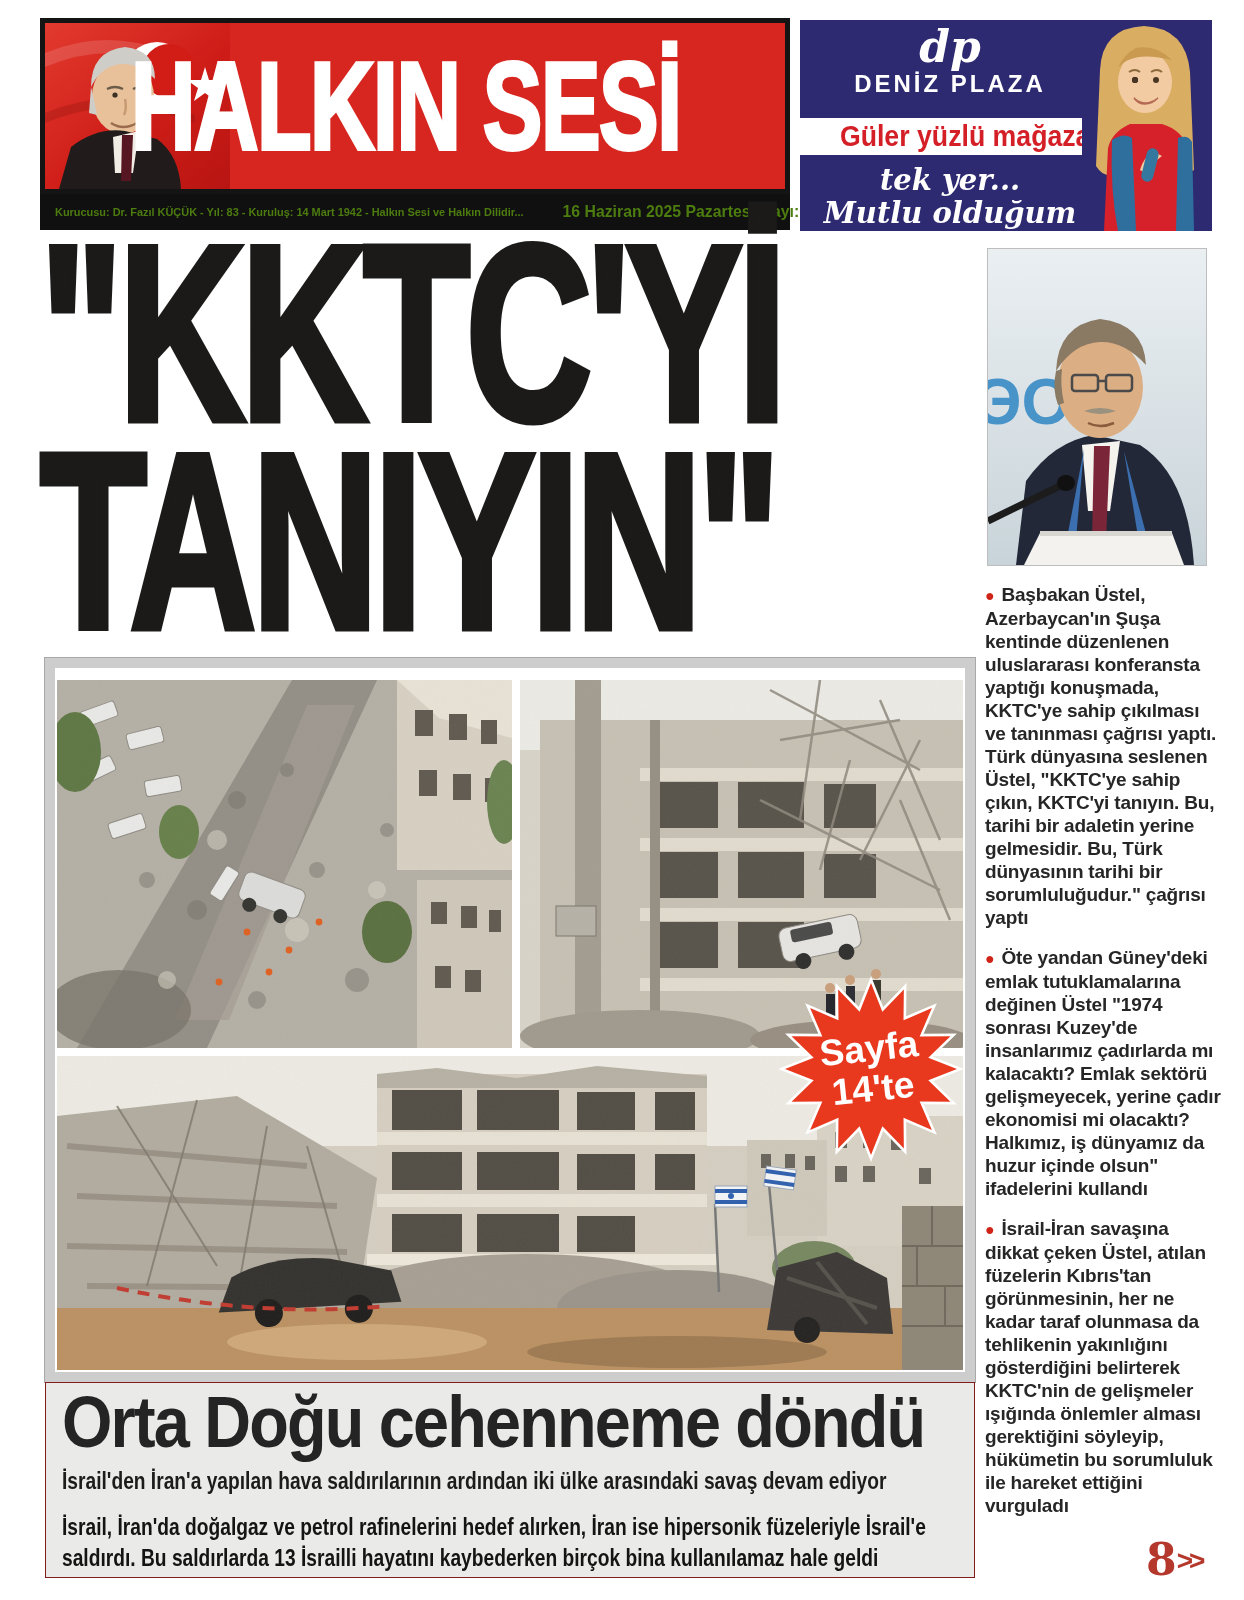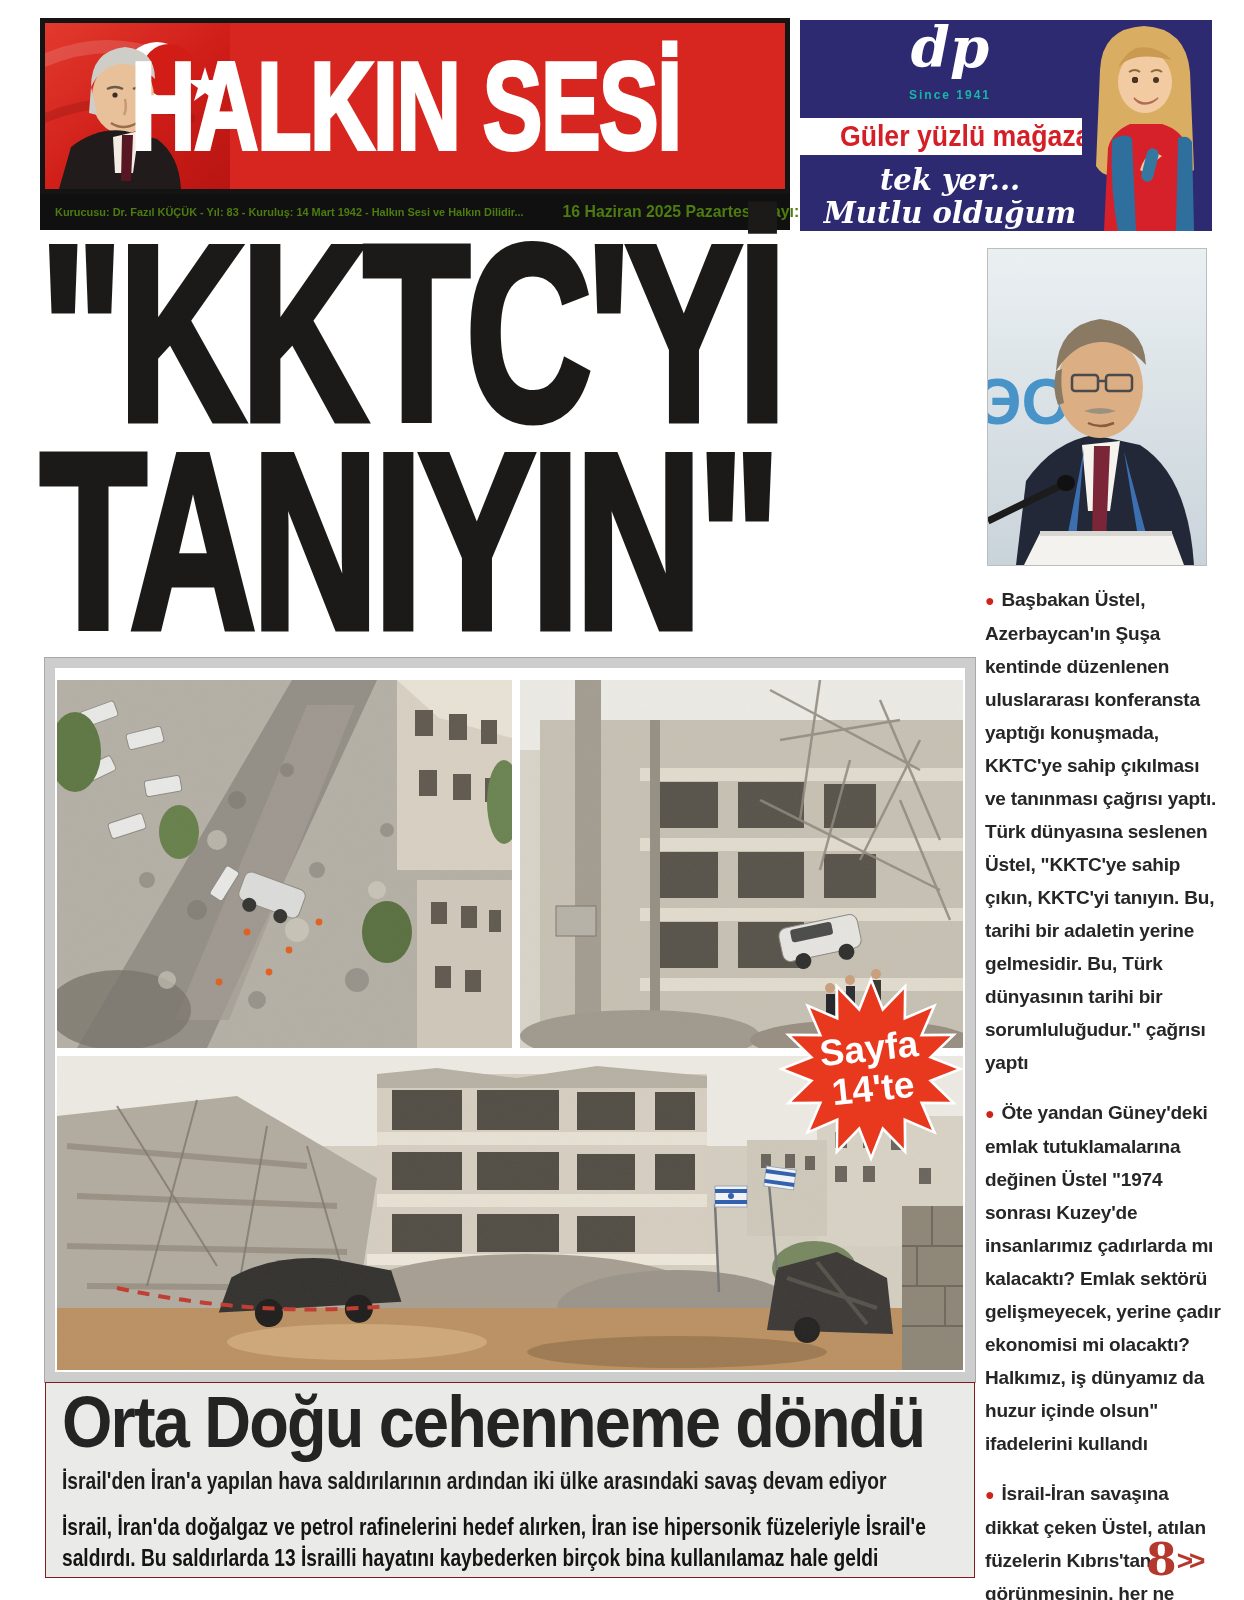--- a/index.html
+++ b/index.html
@@ -22,21 +22,21 @@
   .info-founder { font-size:11.5px; font-weight:700; white-space:nowrap; transform:scaleX(0.95);
                   transform-origin:left center; letter-spacing:0; }
   .info-right { margin-left:auto; display:flex; gap:0; align-items:center; }
   .info-right span { font-size:17px; font-weight:700; white-space:nowrap; transform:scaleX(0.93);
                      transform-origin:right center; }
 
   
   .ad { position:absolute; left:800px; top:20px; width:412px; height:211px; background:#2e2a72; overflow:hidden; }
   .ad-left { position:absolute; left:0; top:0; width:300px; height:100%; }
   .ad-logo { text-align:center; margin-top:4px; color:#fff; font-family:"DejaVu Serif", serif;
-             font-style:italic; font-weight:700; font-size:56px; line-height:46px; }
+             font-style:italic; font-weight:700; font-size:44px; line-height:46px; }
   .ad-brand { text-align:center; color:#fff; font-weight:700; font-size:24px; letter-spacing:3px; margin-top:0; }
   .ad-since { text-align:center; color:#14b8a6; font-weight:700; font-size:12px; letter-spacing:2px; margin-top:18px; }
   .ad-band { position:absolute; left:0; top:98px; width:330px; height:37px; background:#ffffff;
              display:flex; align-items:center; justify-content:center;
              clip-path:polygon(0 0, 100% 0, 91% 100%, 0 100%); }
   .ad-band-text { color:#d41f26; font-weight:700; font-size:29px; white-space:nowrap;
                   transform:scaleX(0.92); letter-spacing:0; }
   .ad-script { position:absolute; left:0; top:144px; width:300px; text-align:center; color:#ffffff;
                font-family:"DejaVu Serif", serif; font-style:italic; font-weight:700;
                font-size:29px; line-height:33px; }
@@ -46,21 +46,21 @@
   .main-headline { position:absolute; left:40px; top:234px; width:940px; height:420px; }
   .hl-line { display:block; white-space:nowrap; color:#1b1a19; font-weight:700; font-size:250px;
              line-height:200px; letter-spacing:-6px; transform:scaleX(0.70); transform-origin:left center;
              -webkit-text-stroke:7px #1b1a19; }
   .hl-line.l2 { margin-top:8px; }
 
   
   .right-col { position:absolute; left:985px; top:248px; width:236px; }
   .speaker-frame { width:220px; height:318px; border:1px solid #bdbdbd; background:#e5ebee; margin-left:2px; }
   .speaker-frame svg { display:block; width:100%; height:100%; }
-  .rc-para { margin-top:17px; font-size:19px; line-height:33px; font-weight:700; color:#262626;
+  .rc-para { margin-top:17px; font-size:19px; line-height:23px; font-weight:700; color:#262626;
              letter-spacing:-0.2px; }
   .bullet { color:#cf2318; font-size:16px; margin-right:7px; }
 
   .pageref { position:absolute; left:1146px; top:1538px; color:#b5382c; white-space:nowrap; }
   .pageref .num { font-family:"DejaVu Serif", serif; font-weight:700; font-size:44px; line-height:44px; }
   .pageref .arrows { font-weight:700; font-size:28px; letter-spacing:-4px; position:relative; top:-5px; }
 
   
   .collage { position:absolute; left:45px; top:658px; width:930px; height:724px;
              background:#ffffff; border:10px solid #cdcdcd; outline:1px solid #a8a8a8; }
@@ -132,20 +132,21 @@
     <span class="info-right">
       <span>16 Haziran 2025 Pazartesi</span>
       <span>Sayı: 26796</span>
       <span>30.00 TL</span>
     </span>
   </div>
 
   <div class="ad">
     <div class="ad-left">
       <div class="ad-logo">dp</div>
+      <div class="ad-brand">DENİZ PLAZA</div>
       <div class="ad-since">Since 1941</div>
     </div>
     <div class="ad-band">
       <span class="ad-band-text">Güler yüzlü mağaza</span>
     </div>
     <div class="ad-script">
       <div>tek yer...</div>
       <div>Mutlu olduğum</div>
     </div>
     <svg class="ad-girl" viewBox="0 0 130 211" preserveAspectRatio="none" role="img">

